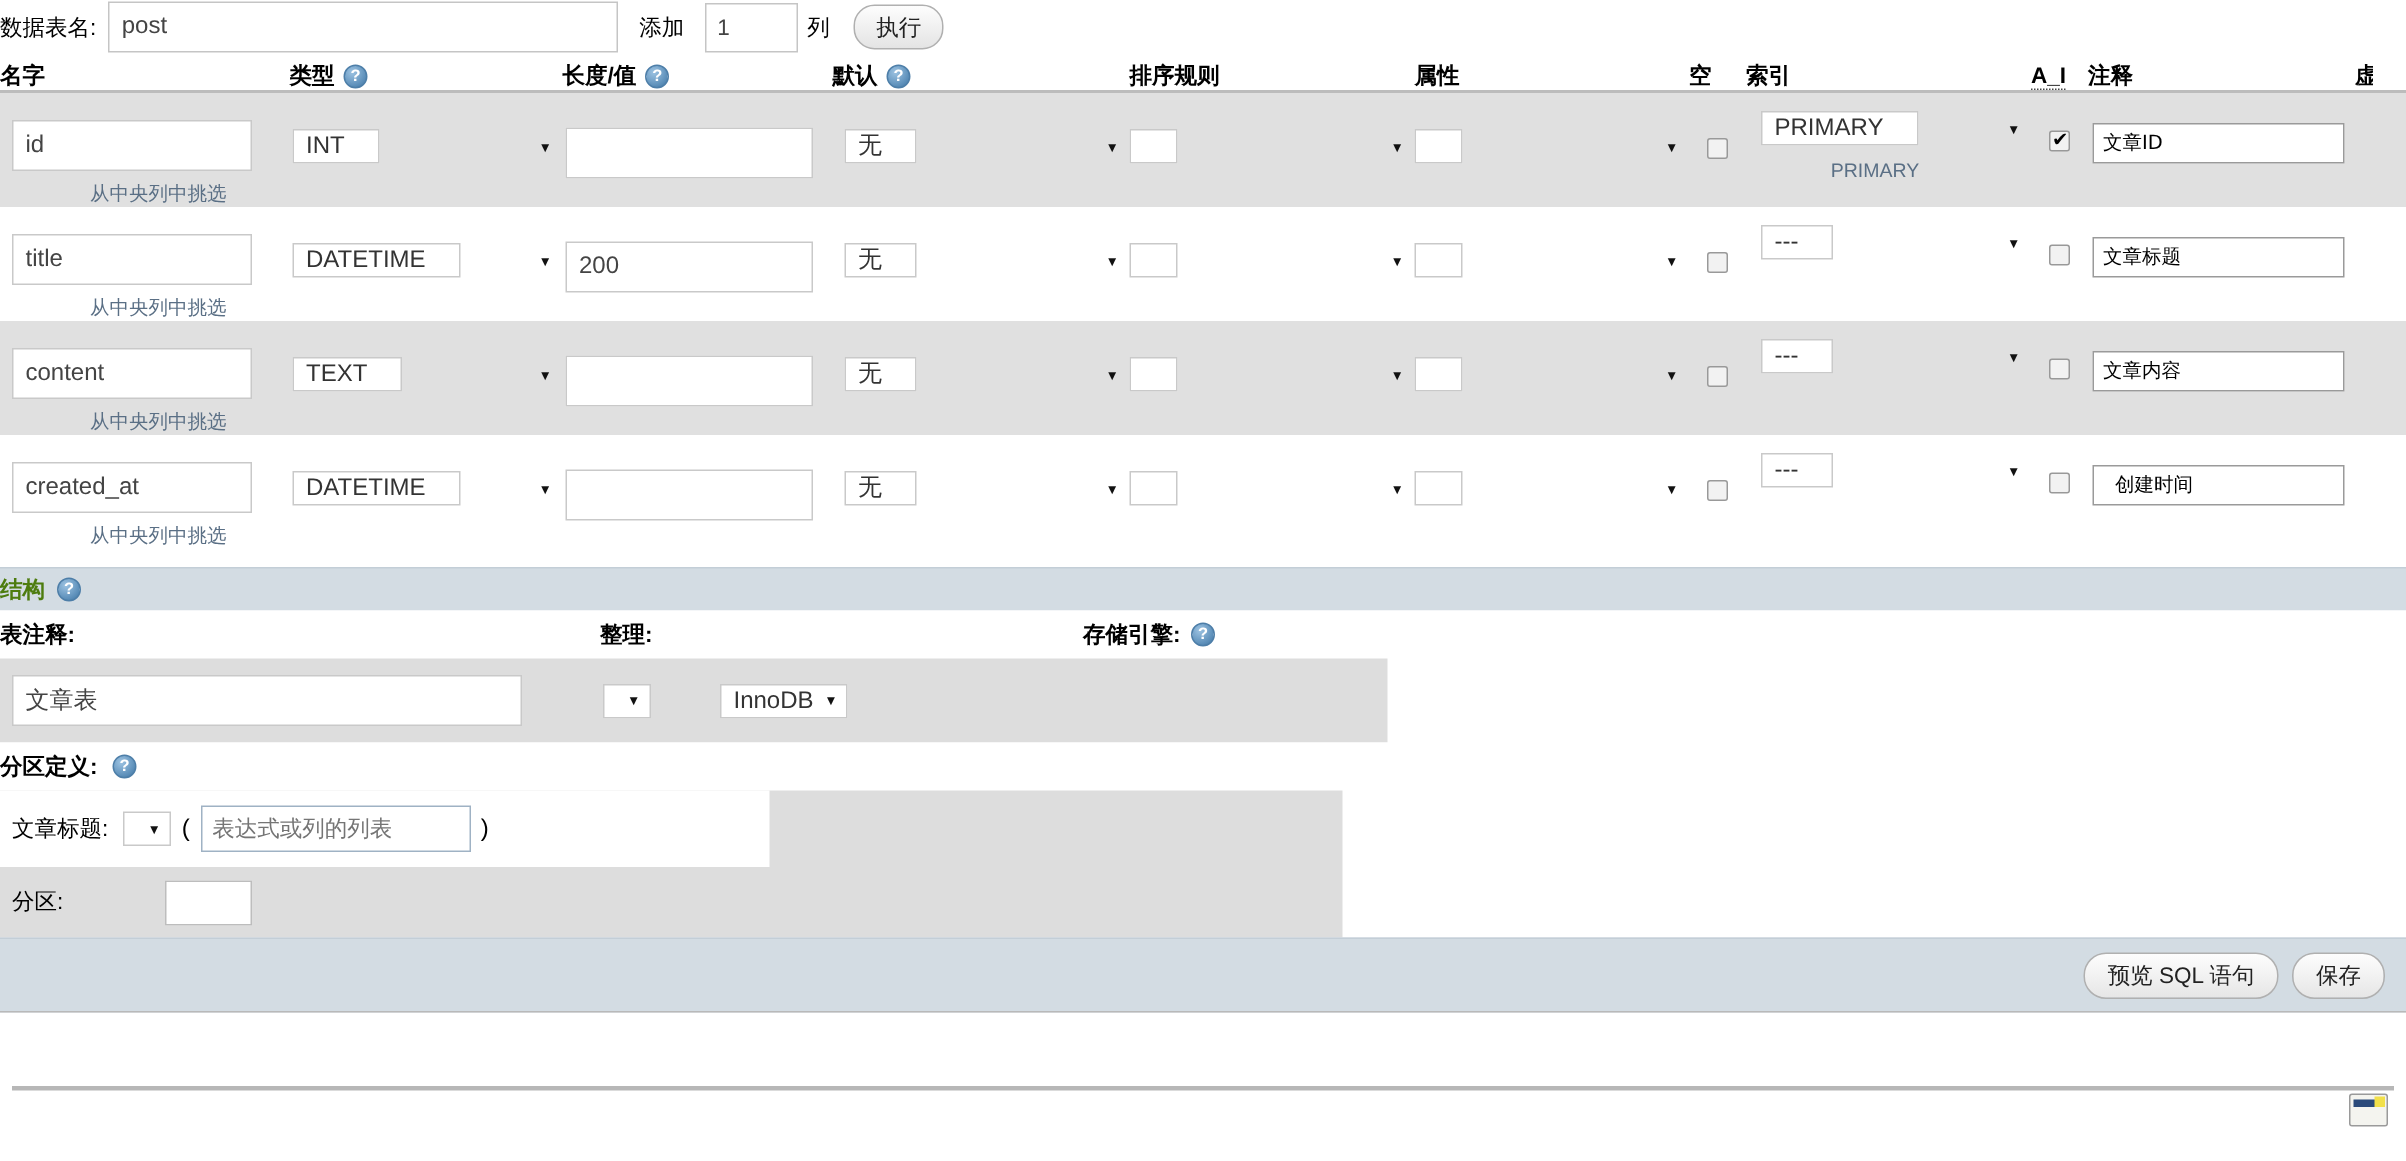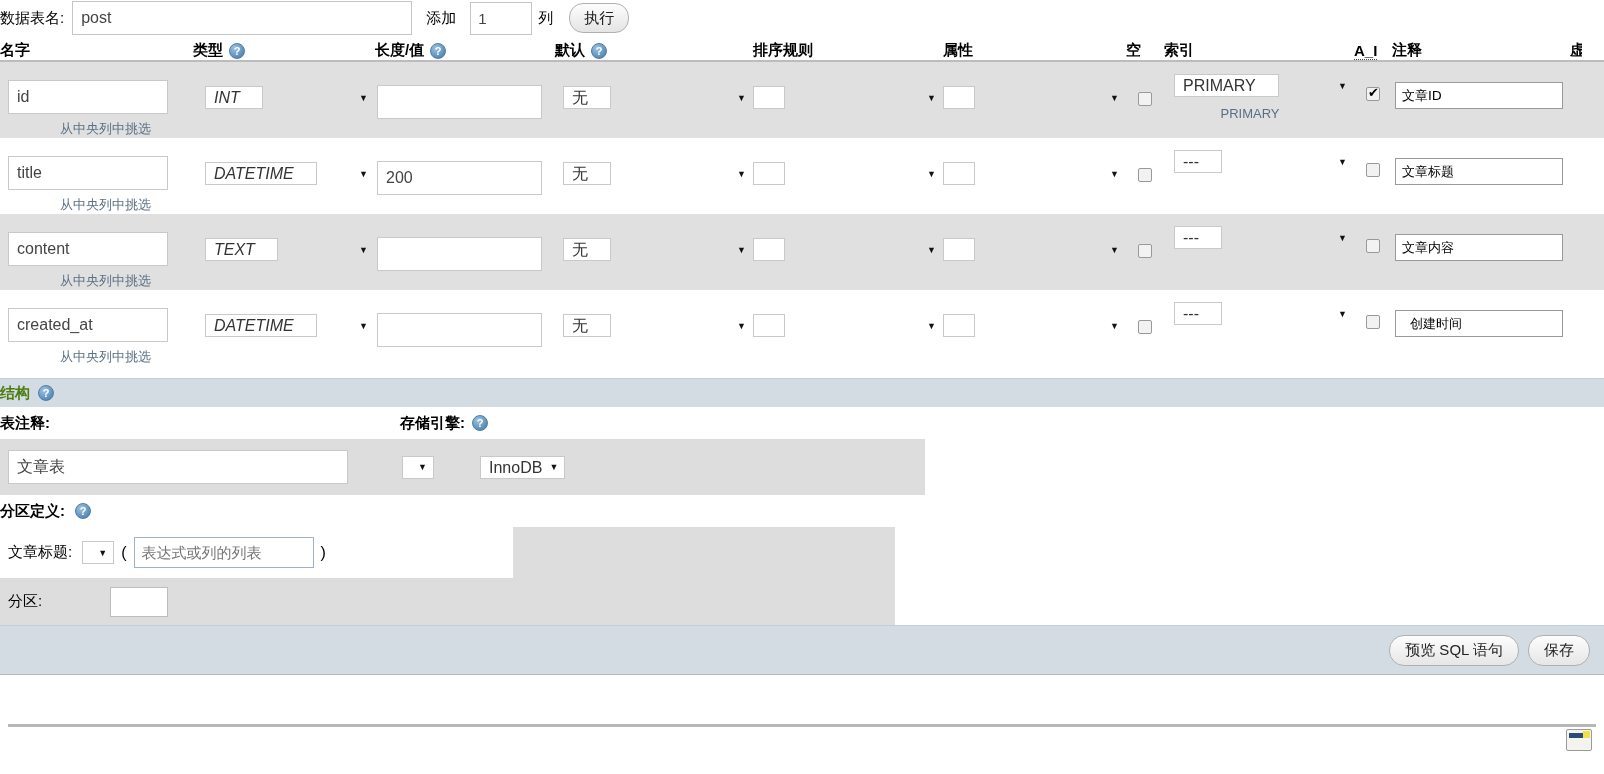--- a/index.html
+++ b/index.html
@@ -93,21 +93,21 @@
     content: "▼"; position: absolute; right: 7px; top: 50%;
     transform: translateY(-50%); font-size: 9px; color: #111;
     pointer-events: none;
   }
   .type-sel  { width: 160px; }
   .def-sel   { width: 164px; }
   .coll-sel  { width: 160px; }
   .attr-sel  { width: 162px; }
   .index-sel { width: 152px; }
 
-  .s-type  { margin-left: 12px;  margin-top: 22px; font-style: italic; }
+  .s-type  { margin-left: 2px;  margin-top: 22px; }
   .s-def   { margin-left: 8px;  margin-top: 22px; }
   .s-coll  { margin-left: 0px;  margin-top: 22px; }
   .s-attr  { margin-left: 0px;  margin-top: 22px; }
   .s-index { margin-left: 10px; margin-top: 10px; }
 
   .cb {
     width: 14px; height: 14px; margin: 30px auto 0 auto;
     border: 1px solid #999; background: #f2f2f2; border-radius: 2px;
     cursor: pointer; position: relative; display: block;
   }
@@ -436,20 +436,21 @@
     <div class="row-pad"></div>
   </div>
 
   <div class="sect-bar">
     <span>结构</span>
     <span class="help"></span>
   </div>
 
   <div class="struct-labels">
     <div class="sl1">表注释:</div>
+    <div class="sl2">整理:</div>
     <div class="sl3">
       <span>存储引擎:</span>
       <span class="help"></span>
     </div>
   </div>
 
   <div class="struct-fields">
     <input class="tblcomment-input" type="text" value="文章表" style="">
     <span style="width:54px;"></span>
     <span class="selwrap"><span class="sel coll2-sel"></span></span>

